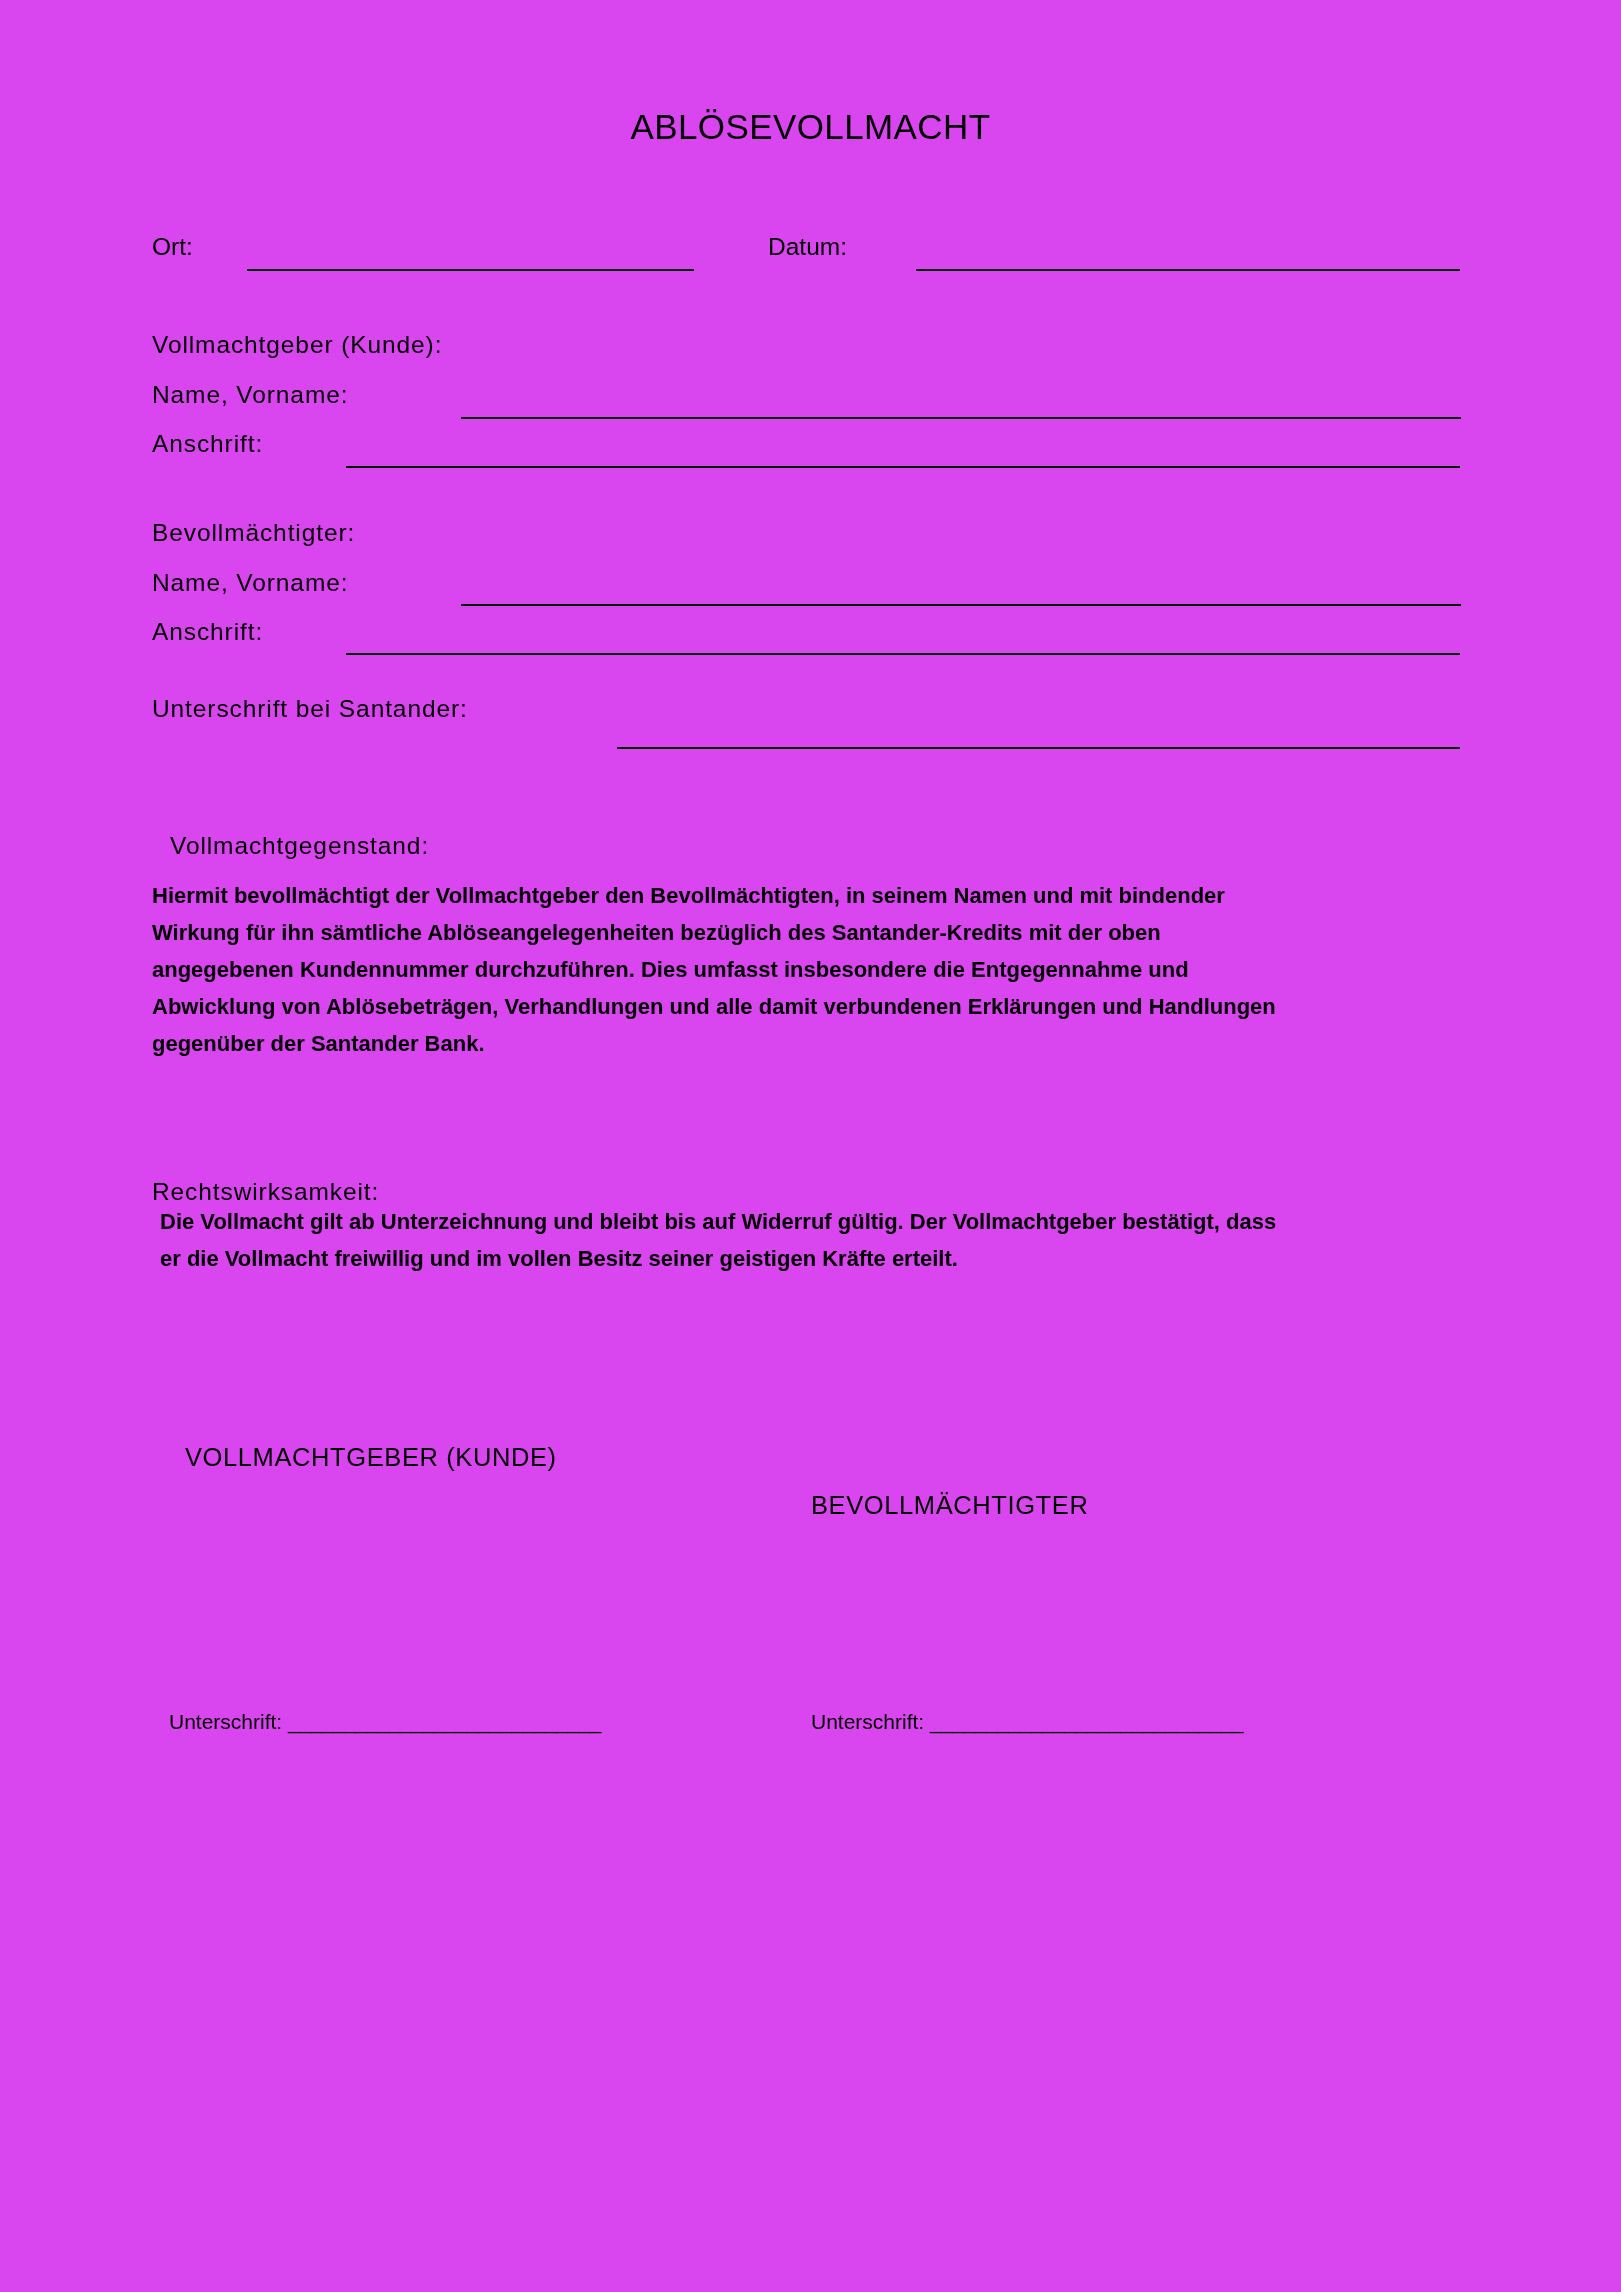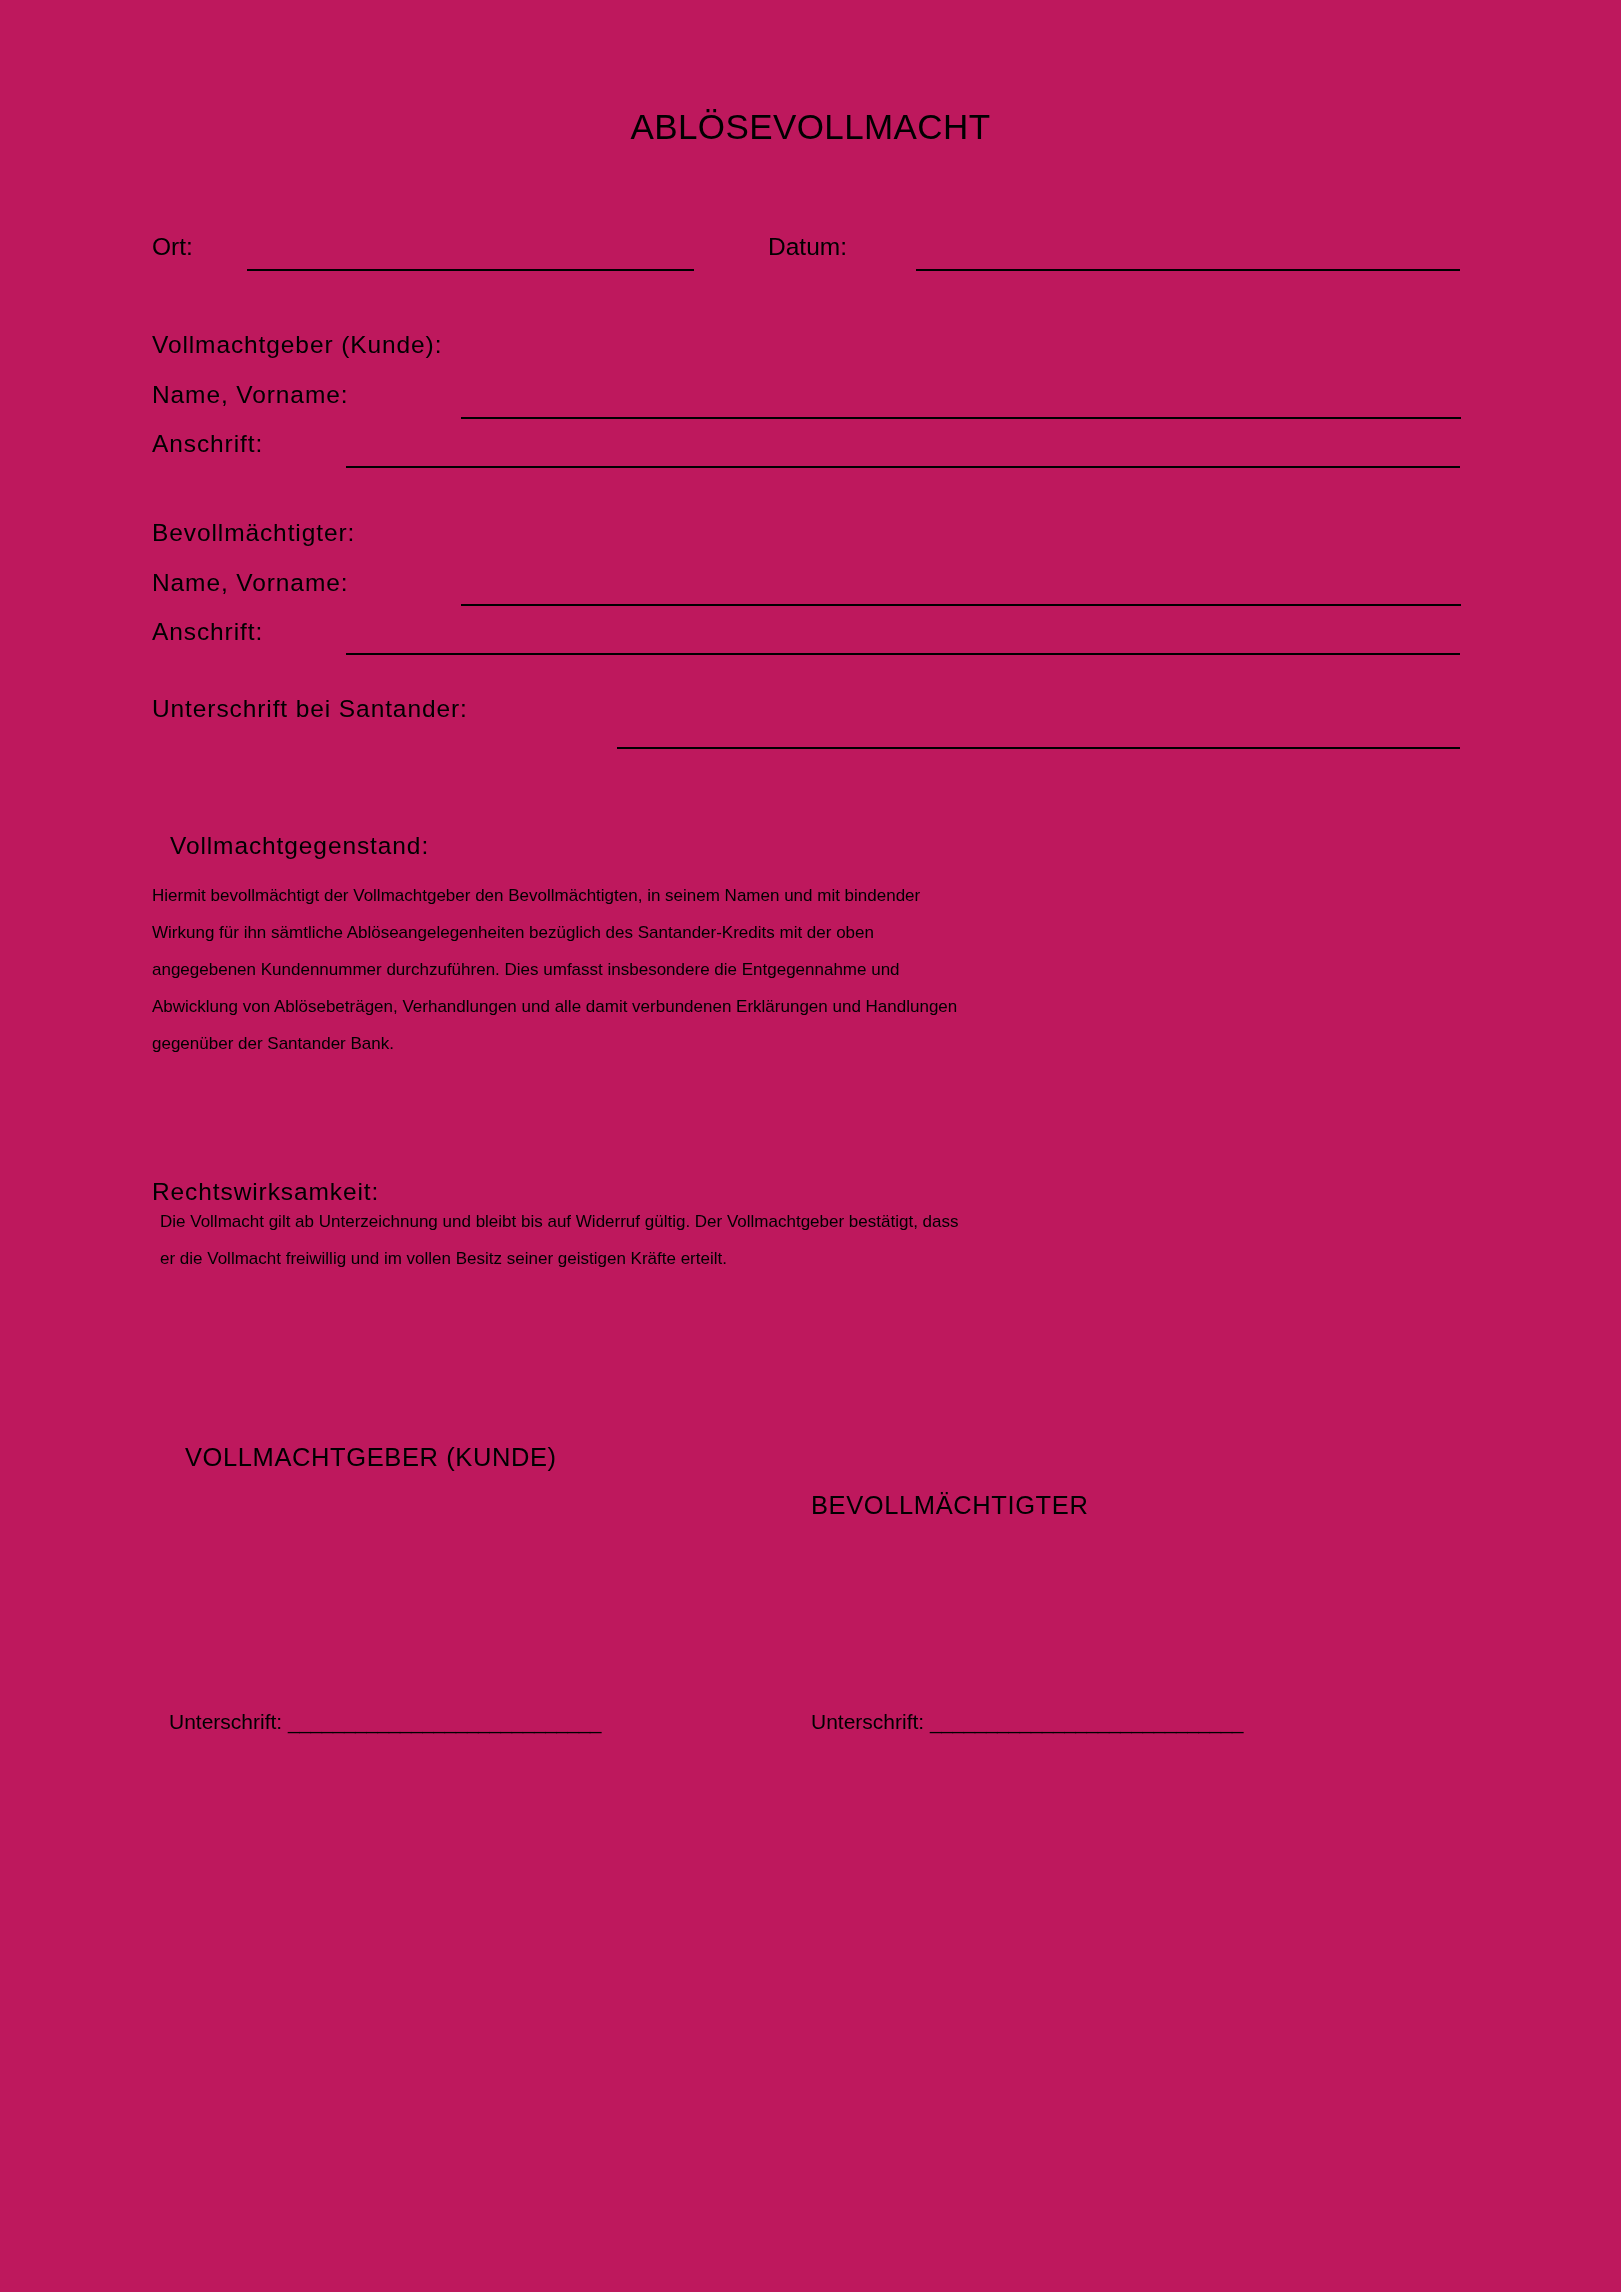--- a/index.html
+++ b/index.html
@@ -8,21 +8,21 @@
     background: #ffffff;
   }
   body {
     font-family: "Liberation Sans", sans-serif;
     color: #000000;
   }
   .page {
     position: relative;
     width: 1621px;
     height: 2293px;
-    background: #be185d;
+    background: #d946ef;
     overflow: hidden;
   }
 
   
   .doc-title {
     position: absolute;
     left: 0;
     top: 108px;
     width: 1621px;
     text-align: center;
@@ -46,23 +46,24 @@
   
   .rule {
     position: absolute;
     height: 0;
     border-bottom: 2.9px solid #000000;
   }
 
   
   .para {
     position: absolute;
-    font-size: 17px;
+    font-size: 22px;
     line-height: 37px;
     white-space: pre-line;
+    font-weight: bold;
   }
 
   
   .sig-heading {
     position: absolute;
     font-size: 25.5px;
     letter-spacing: 0.6px;
     white-space: pre;
   }
   .sig-line {

